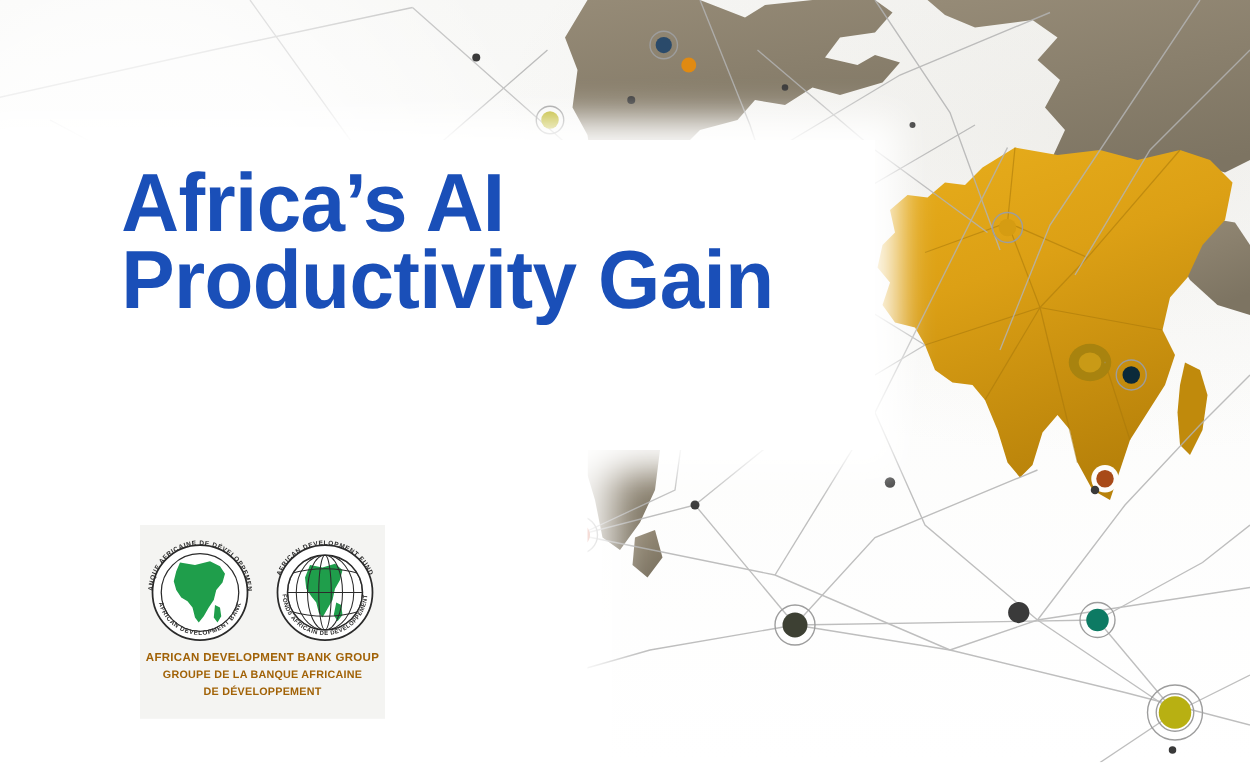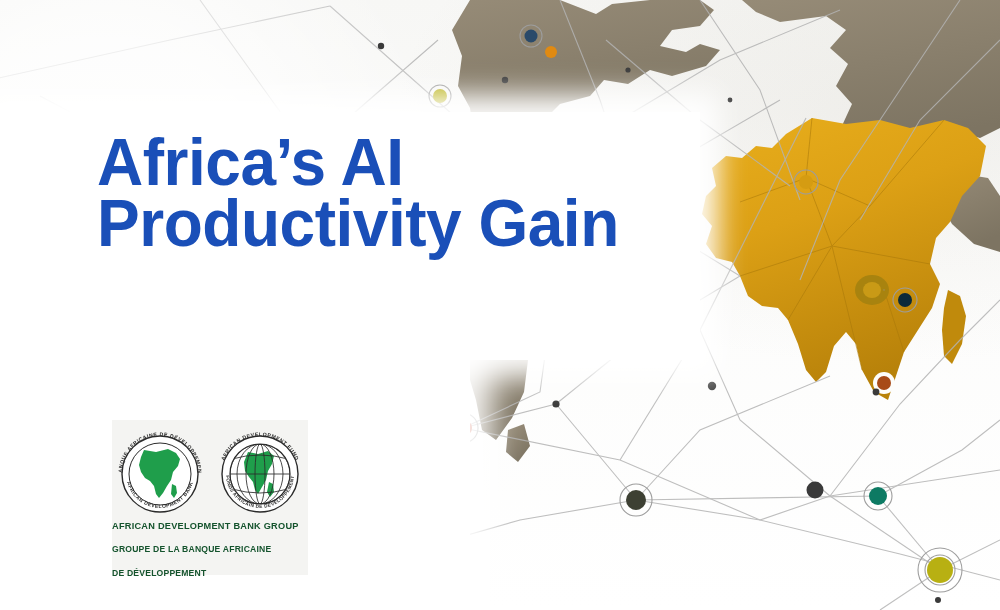--- a/index.html
+++ b/index.html
@@ -98,35 +98,35 @@
     position: absolute;
     left: 0; top: 6px;
     width: 196px;
     height: 92px;
   }
   .logo-caption {
     position: absolute;
     left: 0;
     top: 100px;
     width: 196px;
-    text-align: left;
-    color: #14532d;
+    text-align: center;
+    color: #a16207;
   }
   .cap-1 {
     font-size: 9.2px;
     font-weight: 700;
     letter-spacing: 0.25px;
     line-height: 1.35;
   }
   .cap-2 {
     font-size: 8.6px;
     font-weight: 700;
     letter-spacing: 0.2px;
     line-height: 1.3;
-    margin-top: 12px;
+    margin-top: 2px;
   }
 </style>
 </head>
 <body>
 
 <div id="cover">
 
   <div class="bg-wash"></div>
 
   <svg class="bg-art" viewBox="0 0 1000 610" preserveAspectRatio="none">

